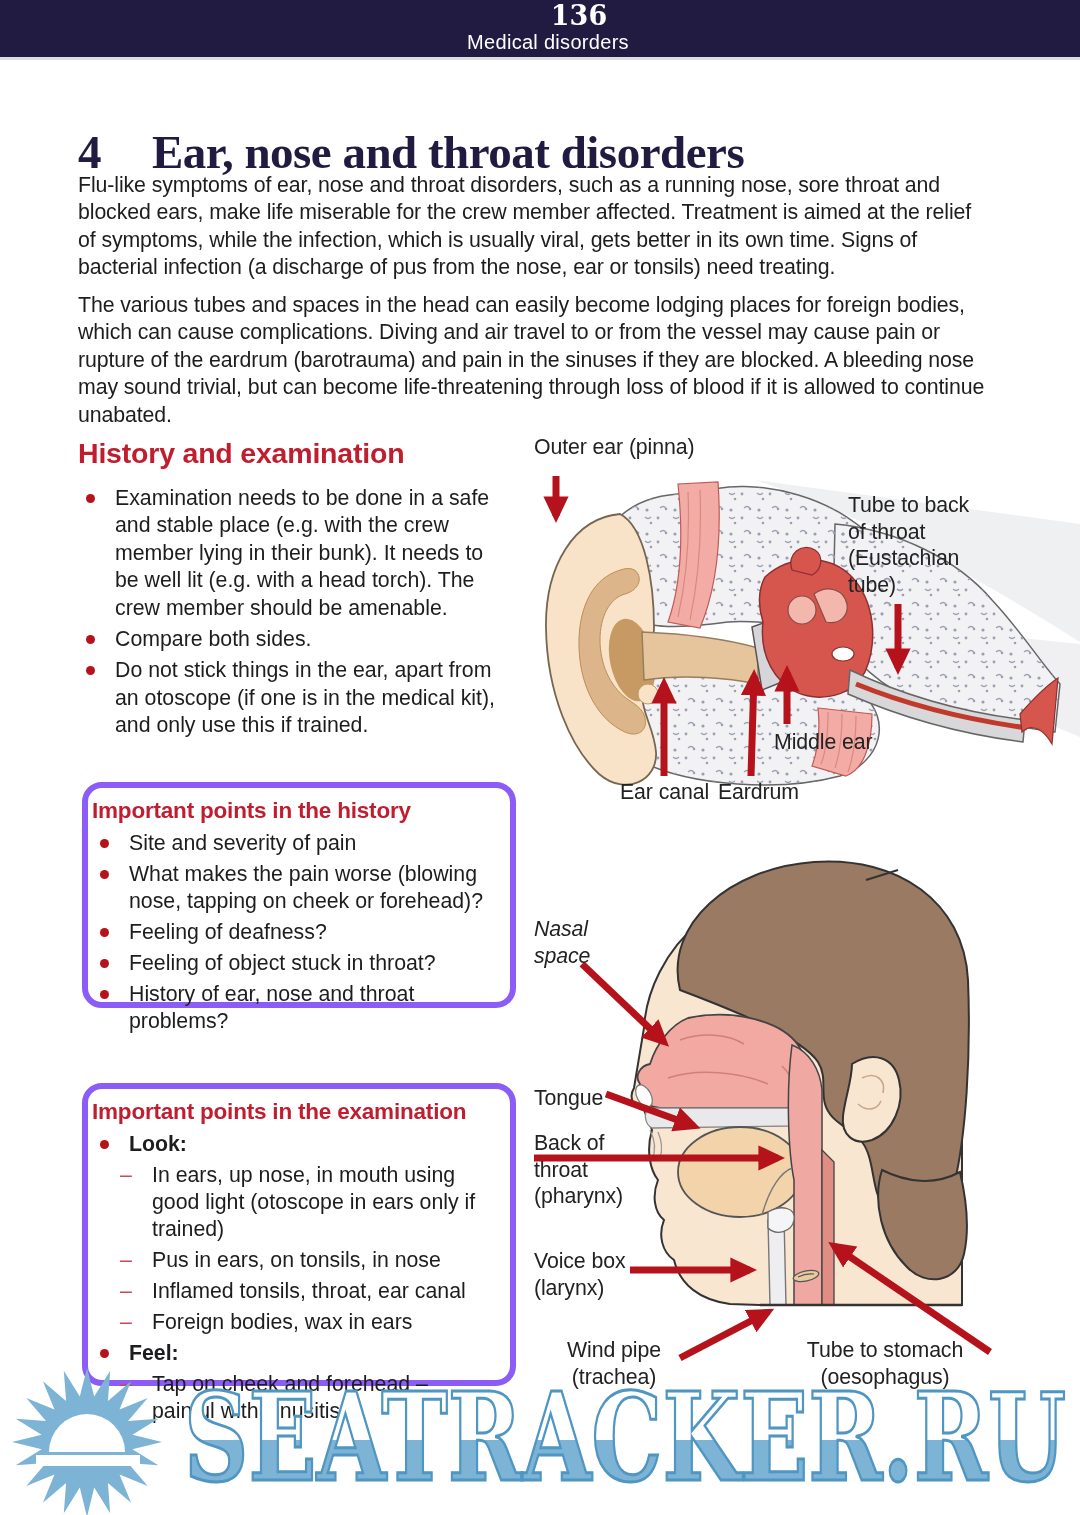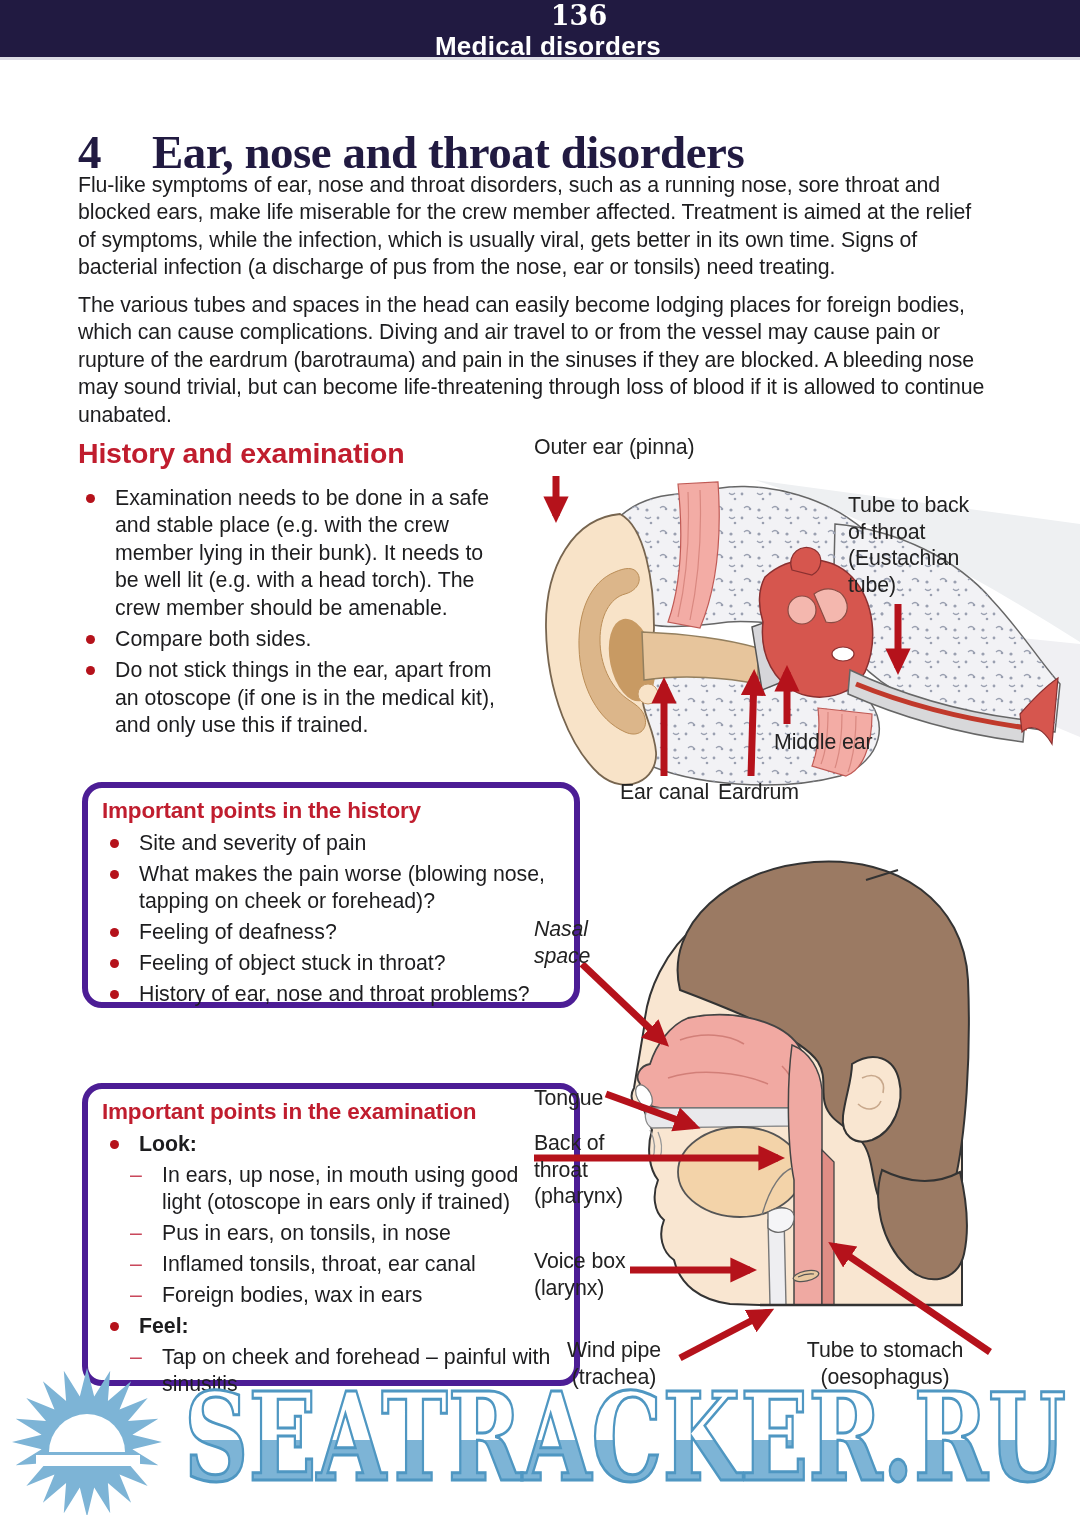--- a/index.html
+++ b/index.html
@@ -3,21 +3,21 @@
 <meta charset="utf-8">
 <style>
   html,body{margin:0;padding:0;background:#ffffff;}
   .page{position:relative;width:1080px;height:1515px;background:#fff;overflow:hidden;
         font-family:"Liberation Sans",sans-serif;color:#1d1d1f;}
   
   .topbar{position:absolute;left:0;top:0;width:1080px;height:57px;background:#211a41;
           display:flex;align-items:center;flex-direction:column;}
   .topbar .pagenum{color:#fff;font-family:"DejaVu Serif",serif;font-size:27px;font-weight:bold;
           margin-left:78px;}
-  .topbar .section{color:#fff;font-size:26px;font-weight:bold;margin-left:16px;letter-spacing:.3px;}
+  .topbar .section{color:#fff;font-size:20px;font-weight:normal;margin-left:16px;letter-spacing:.3px;}
   .toprule{position:absolute;left:0;top:57px;width:1080px;height:3px;background:#dcdce4;}
   
   .title{position:absolute;left:78px;top:94px;display:flex;color:#211a41;
          font-family:"Liberation Serif",serif;font-weight:bold;font-size:47px;letter-spacing:-.5px;}
   .title .num{width:74px;}
   
   .para{position:absolute;left:78px;width:914px;font-size:21.3px;line-height:27.4px;margin:0;
         letter-spacing:-.1px;}
   .p1{top:172px;}
   .p2{top:292px;}
@@ -26,22 +26,22 @@
   .hist-heading{position:absolute;left:78px;top:437px;font-size:28.5px;letter-spacing:-.2px;}
   
   ul.blist{list-style:none;margin:0;padding:0;}
   ul.blist li{display:flex;margin:4px;}
   ul.blist .dot{flex:0 0 auto;width:9px;height:9px;border-radius:50%;background:#b5121b;
         margin:9px 20px 0 4px;}
   ul.blist .dash{flex:0 0 auto;color:#c9485b;width:32px;text-align:left;}
   ul.blist li span.t{flex:1 1 auto;}
   .hist-list{position:absolute;left:78px;top:481px;width:436px;font-size:21.3px;line-height:27.4px;}
   
-  .info-box{position:absolute;left:82px;width:498px;border:6px solid #4c1d95;border-radius:20px;
-        box-sizing:border-box;padding:10px 16px 8px 14px;background:#fff;}
+  .info-box{position:absolute;left:82px;width:434px;border:6px solid #8b5cf6;border-radius:20px;
+        box-sizing:border-box;padding:10px 16px 8px 4px;background:#fff;}
   .box1{top:782px;height:226px;}
   .box2{top:1083px;height:303px;}
   .info-box h3{font-size:22.5px;margin:0 0 6px 0;letter-spacing:-.2px;}
   .info-box ul.blist{font-size:21.3px;line-height:27px;}
   .info-box .grp-label{font-weight:bold;}
   .info-box li.sub{padding-left:24px;}
   
   .fig{position:absolute;}
   .fig svg{position:absolute;left:0;top:0;}
   .fig-ear{left:530px;top:432px;width:550px;height:375px;}

